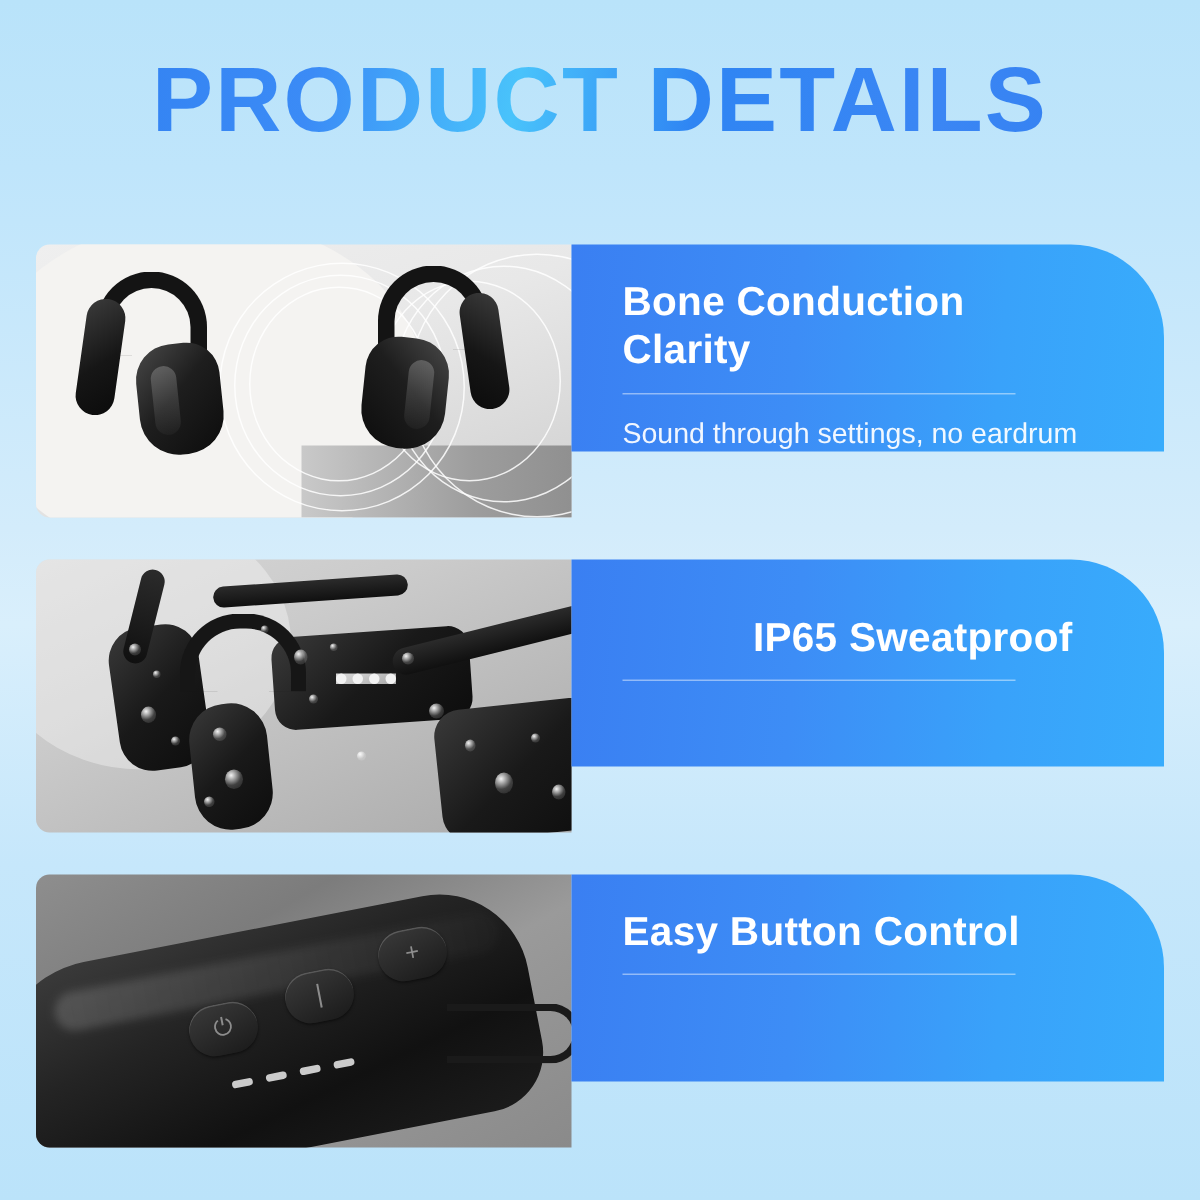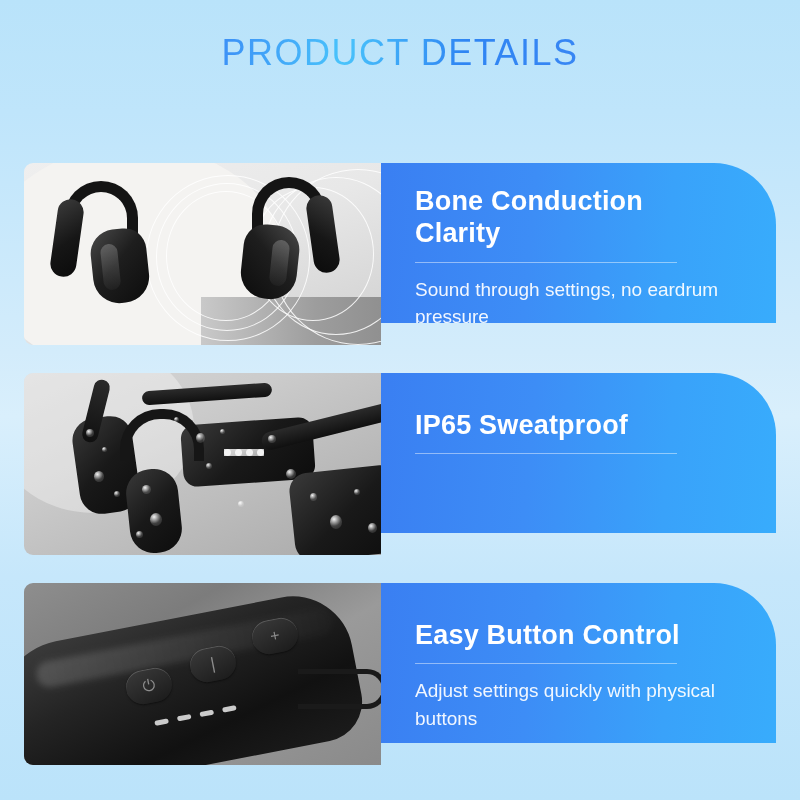--- a/index.html
+++ b/index.html
@@ -25,22 +25,22 @@
     width: 800px;
     height: 800px;
   }
 
   
   .header {
     padding-top: 34px;
     text-align: center;
   }
   .title {
-    font-size: 36px;
-    font-weight: normal;
+    font-size: 61px;
+    font-weight: bold;
     letter-spacing: 1.5px;
     line-height: 1.05;
     margin: 0;
     background-image: linear-gradient(100deg,
         #2f7ef0 0%,
         #3b8bf6 26%,
         #49c3fb 43%,
         #2f85f3 58%,
         #3b86f4 78%,
         #2f7ef0 100%);
@@ -79,21 +79,21 @@
     height: 182px;
     overflow: hidden;
     border-radius: 9px 0 0 9px;
     background: #d8d8d8;
     flex: none;
   }
 
   .card {
     position: relative;
     flex: 1 1 auto;
-    height: 160px;
+    height: 138px;
     background: linear-gradient(95deg, #3a7ff2 0%, #3d8df6 38%, #39a2fa 72%, #38acfc 100%);
     border-radius: 0 62px 0 0;
     box-sizing: border-box;
     padding: 22px 26px 0 34px;
     overflow: hidden;
   }
   .card-title {
     color: #ffffff;
     font-size: 27px;
     font-weight: bold;
@@ -109,22 +109,22 @@
     background: rgba(255,255,255,0.45);
   }
   .card-desc {
     margin: 13px 0 0 0;
     color: rgba(255,255,255,0.93);
     font-size: 19px;
     line-height: 1.45;
     font-weight: normal;
     max-width: 310px;
   }
-  .row-2 .card-title { margin-top: 14px; }
-  .row-3 .card-title { margin-top: 14px; }
+  .row-2 .card-title { margin-top: 14px; text-align: right; }
+  .row-3 .card-title { }
 
   
   .ph1 {
     background: linear-gradient(160deg, #efefef 0%, #e8e8e8 45%, #dcdcdc 72%, #cfcfcf 100%);
   }
   .ph1 .blob {
     position: absolute;
     left: -40px; top: -18px;
     width: 300px; height: 230px;
     border-radius: 50%;
@@ -380,18 +380,17 @@
           <i></i>
           <i></i>
         </div>
 
         <div class="cable"></div>
       </div>
 
       <div class="card">
         <h2 class="card-title">Easy Button Control</h2>
         <div class="card-divider"></div>
-        <p class="card-desc">Adjust settings quickly with physical buttons</p>
       </div>
     </div>
 
   </div>
 </div>
 
 </body></html>

